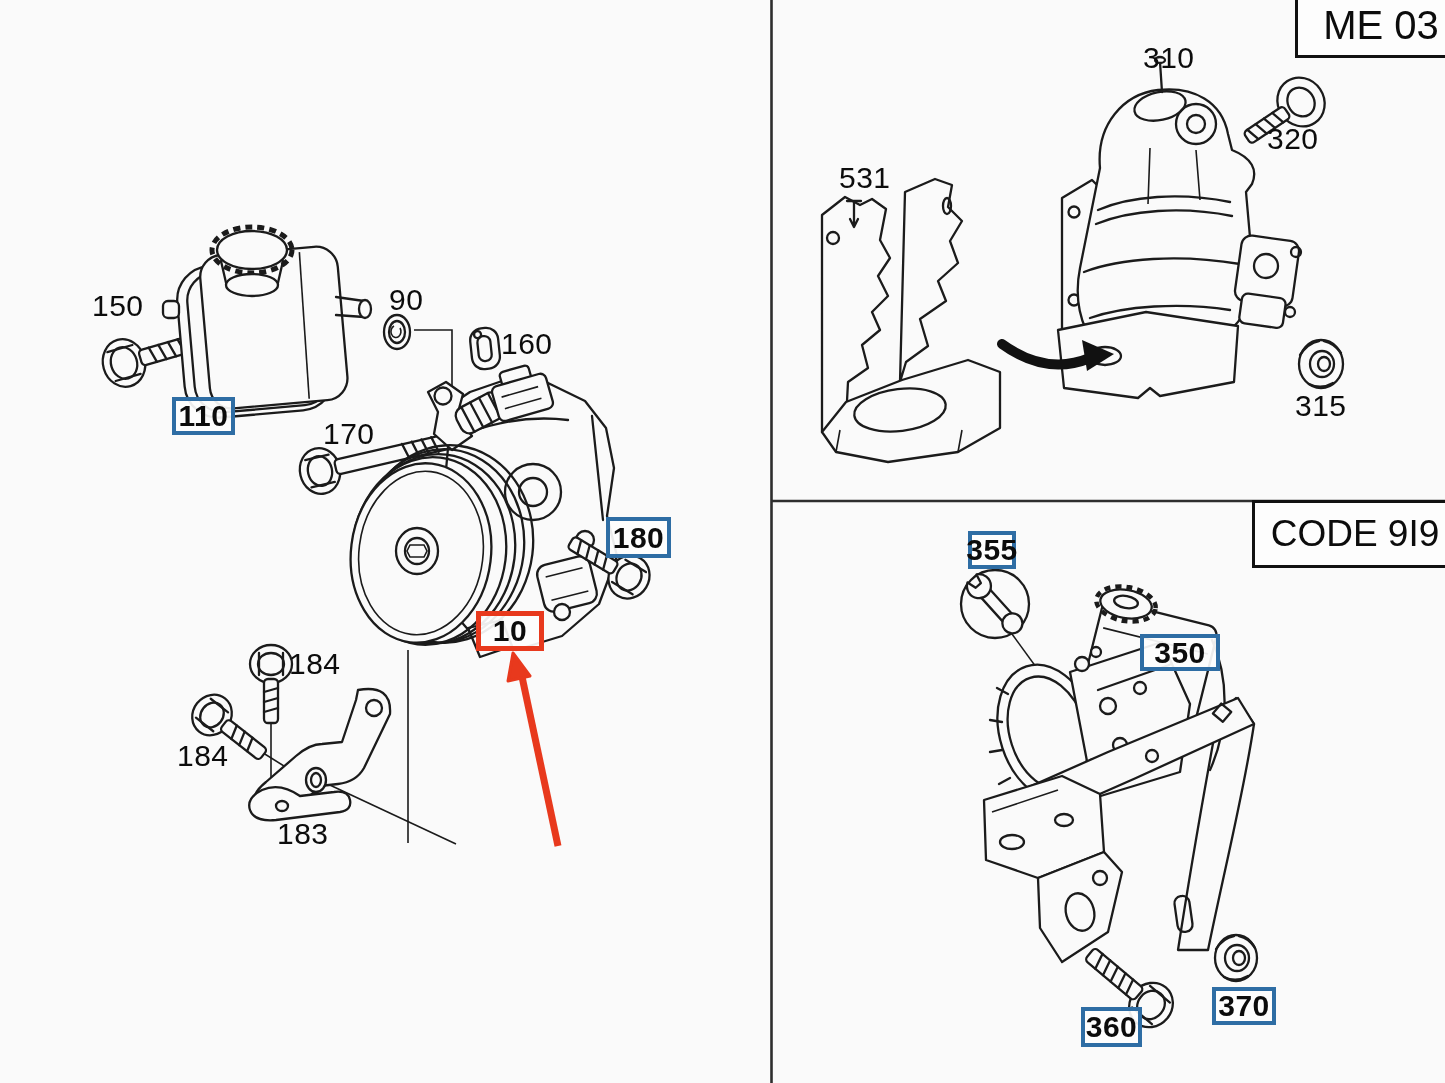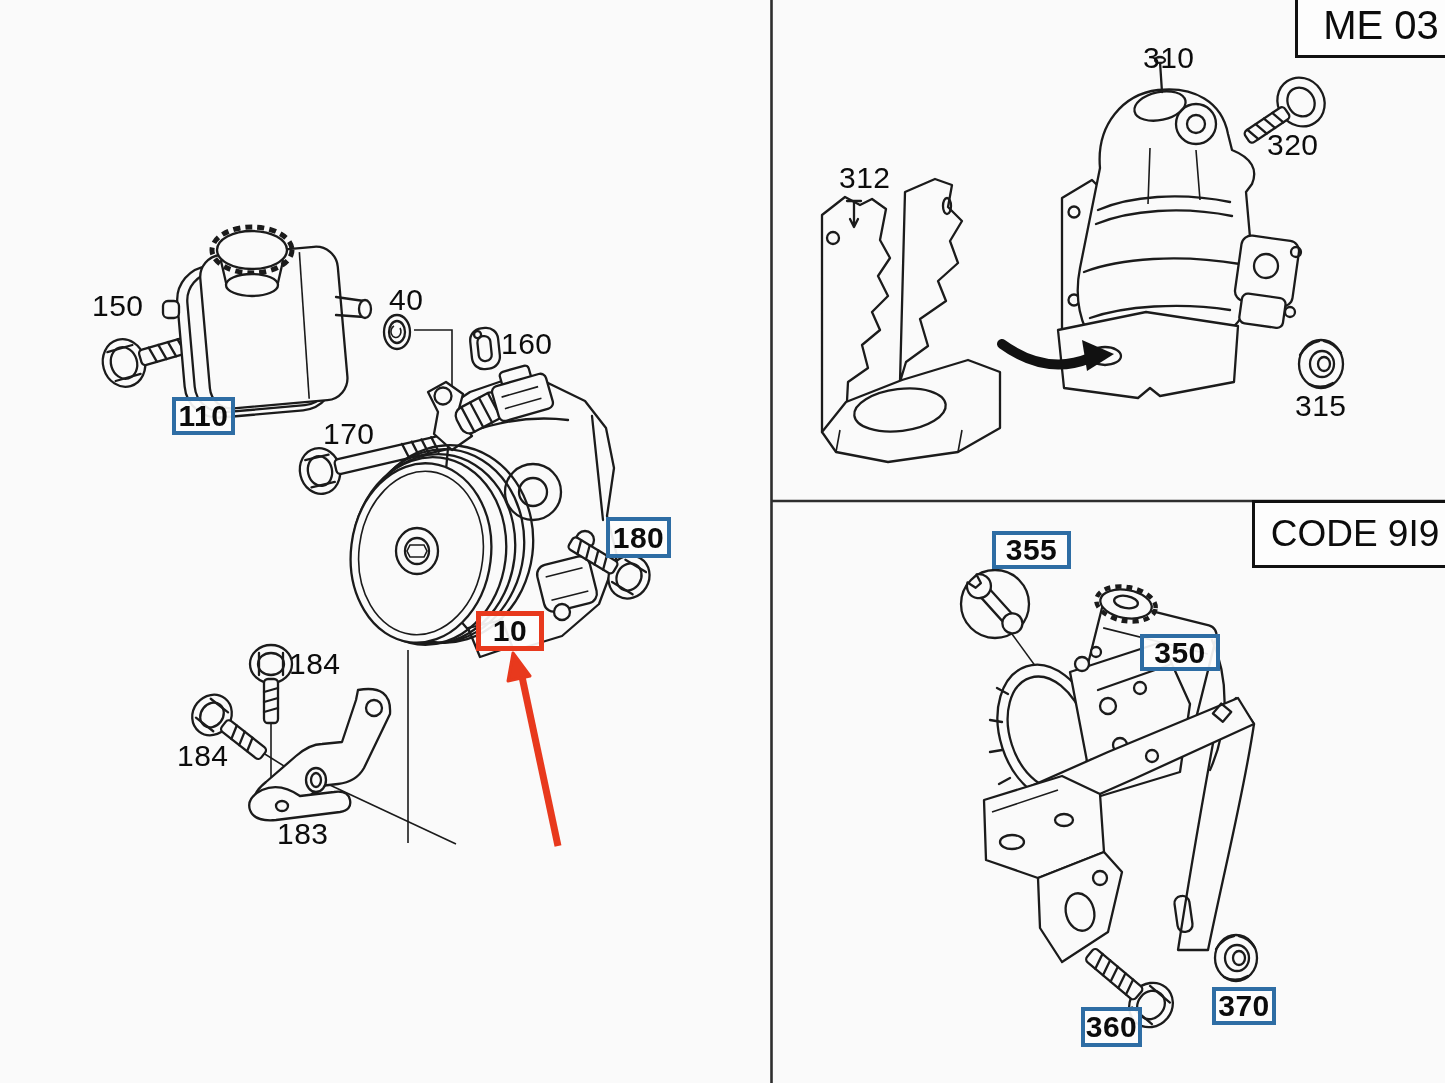--- a/index.html
+++ b/index.html
@@ -288,36 +288,36 @@
 
   <g transform="translate(1236,958)">
     <ellipse class="ln" cx="0" cy="0" rx="21" ry="23"></ellipse>
     <ellipse class="ln" cx="1" cy="0" rx="12" ry="13"></ellipse>
     <ellipse class="nf" cx="3" cy="0" rx="6" ry="7"></ellipse>
     <path class="nf" d="M -20 -9 Q -13 -20 -2 -22 M 19 -10 Q 13 -20 3 -22 M -12 19 Q 0 25 12 18"></path>
   </g>
 </svg>
 
 <div class="plabel" style="left:92px;top:291px">150</div>
-<div class="plabel" style="left:389px;top:285px">40</div>
+<div class="plabel" style="left:389px;top:285px">90</div>
 <div class="plabel" style="left:501px;top:329px">160</div>
 <div class="plabel" style="left:323px;top:419px">170</div>
 <div class="plabel" style="left:289px;top:649px">184</div>
 <div class="plabel" style="left:177px;top:741px">184</div>
 <div class="plabel" style="left:277px;top:819px">183</div>
 
 <div class="hotspot blue" style="left:172px;top:397px;width:63px;height:38px">110</div>
 <div class="hotspot blue" style="left:606px;top:517px;width:65px;height:41px">180</div>
 <div class="hotspot red" style="left:476px;top:611px;width:68px;height:40px">10</div>
 
 <div class="title-box title-me" style="left:1295px;top:-8px;width:172px;height:66px">ME 03</div>
 <div class="plabel" style="left:1143px;top:43px">310</div>
-<div class="plabel" style="left:839px;top:163px">312</div>
-<div class="plabel" style="left:1267px;top:130px">320</div>
+<div class="plabel" style="left:839px;top:163px">531</div>
+<div class="plabel" style="left:1267px;top:124px">320</div>
 <div class="plabel" style="left:1295px;top:391px">315</div>
 
 <div class="title-box title-code" style="left:1252px;top:500px;width:206px;height:68px">CODE 9I9</div>
-<div class="hotspot blue" style="left:992px;top:531px;width:79px;height:38px">355</div>
+<div class="hotspot blue" style="left:968px;top:531px;width:48px;height:38px">355</div>
 <div class="hotspot blue" style="left:1140px;top:634px;width:80px;height:37px">350</div>
 <div class="hotspot blue" style="left:1081px;top:1007px;width:61px;height:40px">360</div>
 <div class="hotspot blue" style="left:1212px;top:987px;width:64px;height:38px">370</div>
 
 </div>
 
 </body></html>

